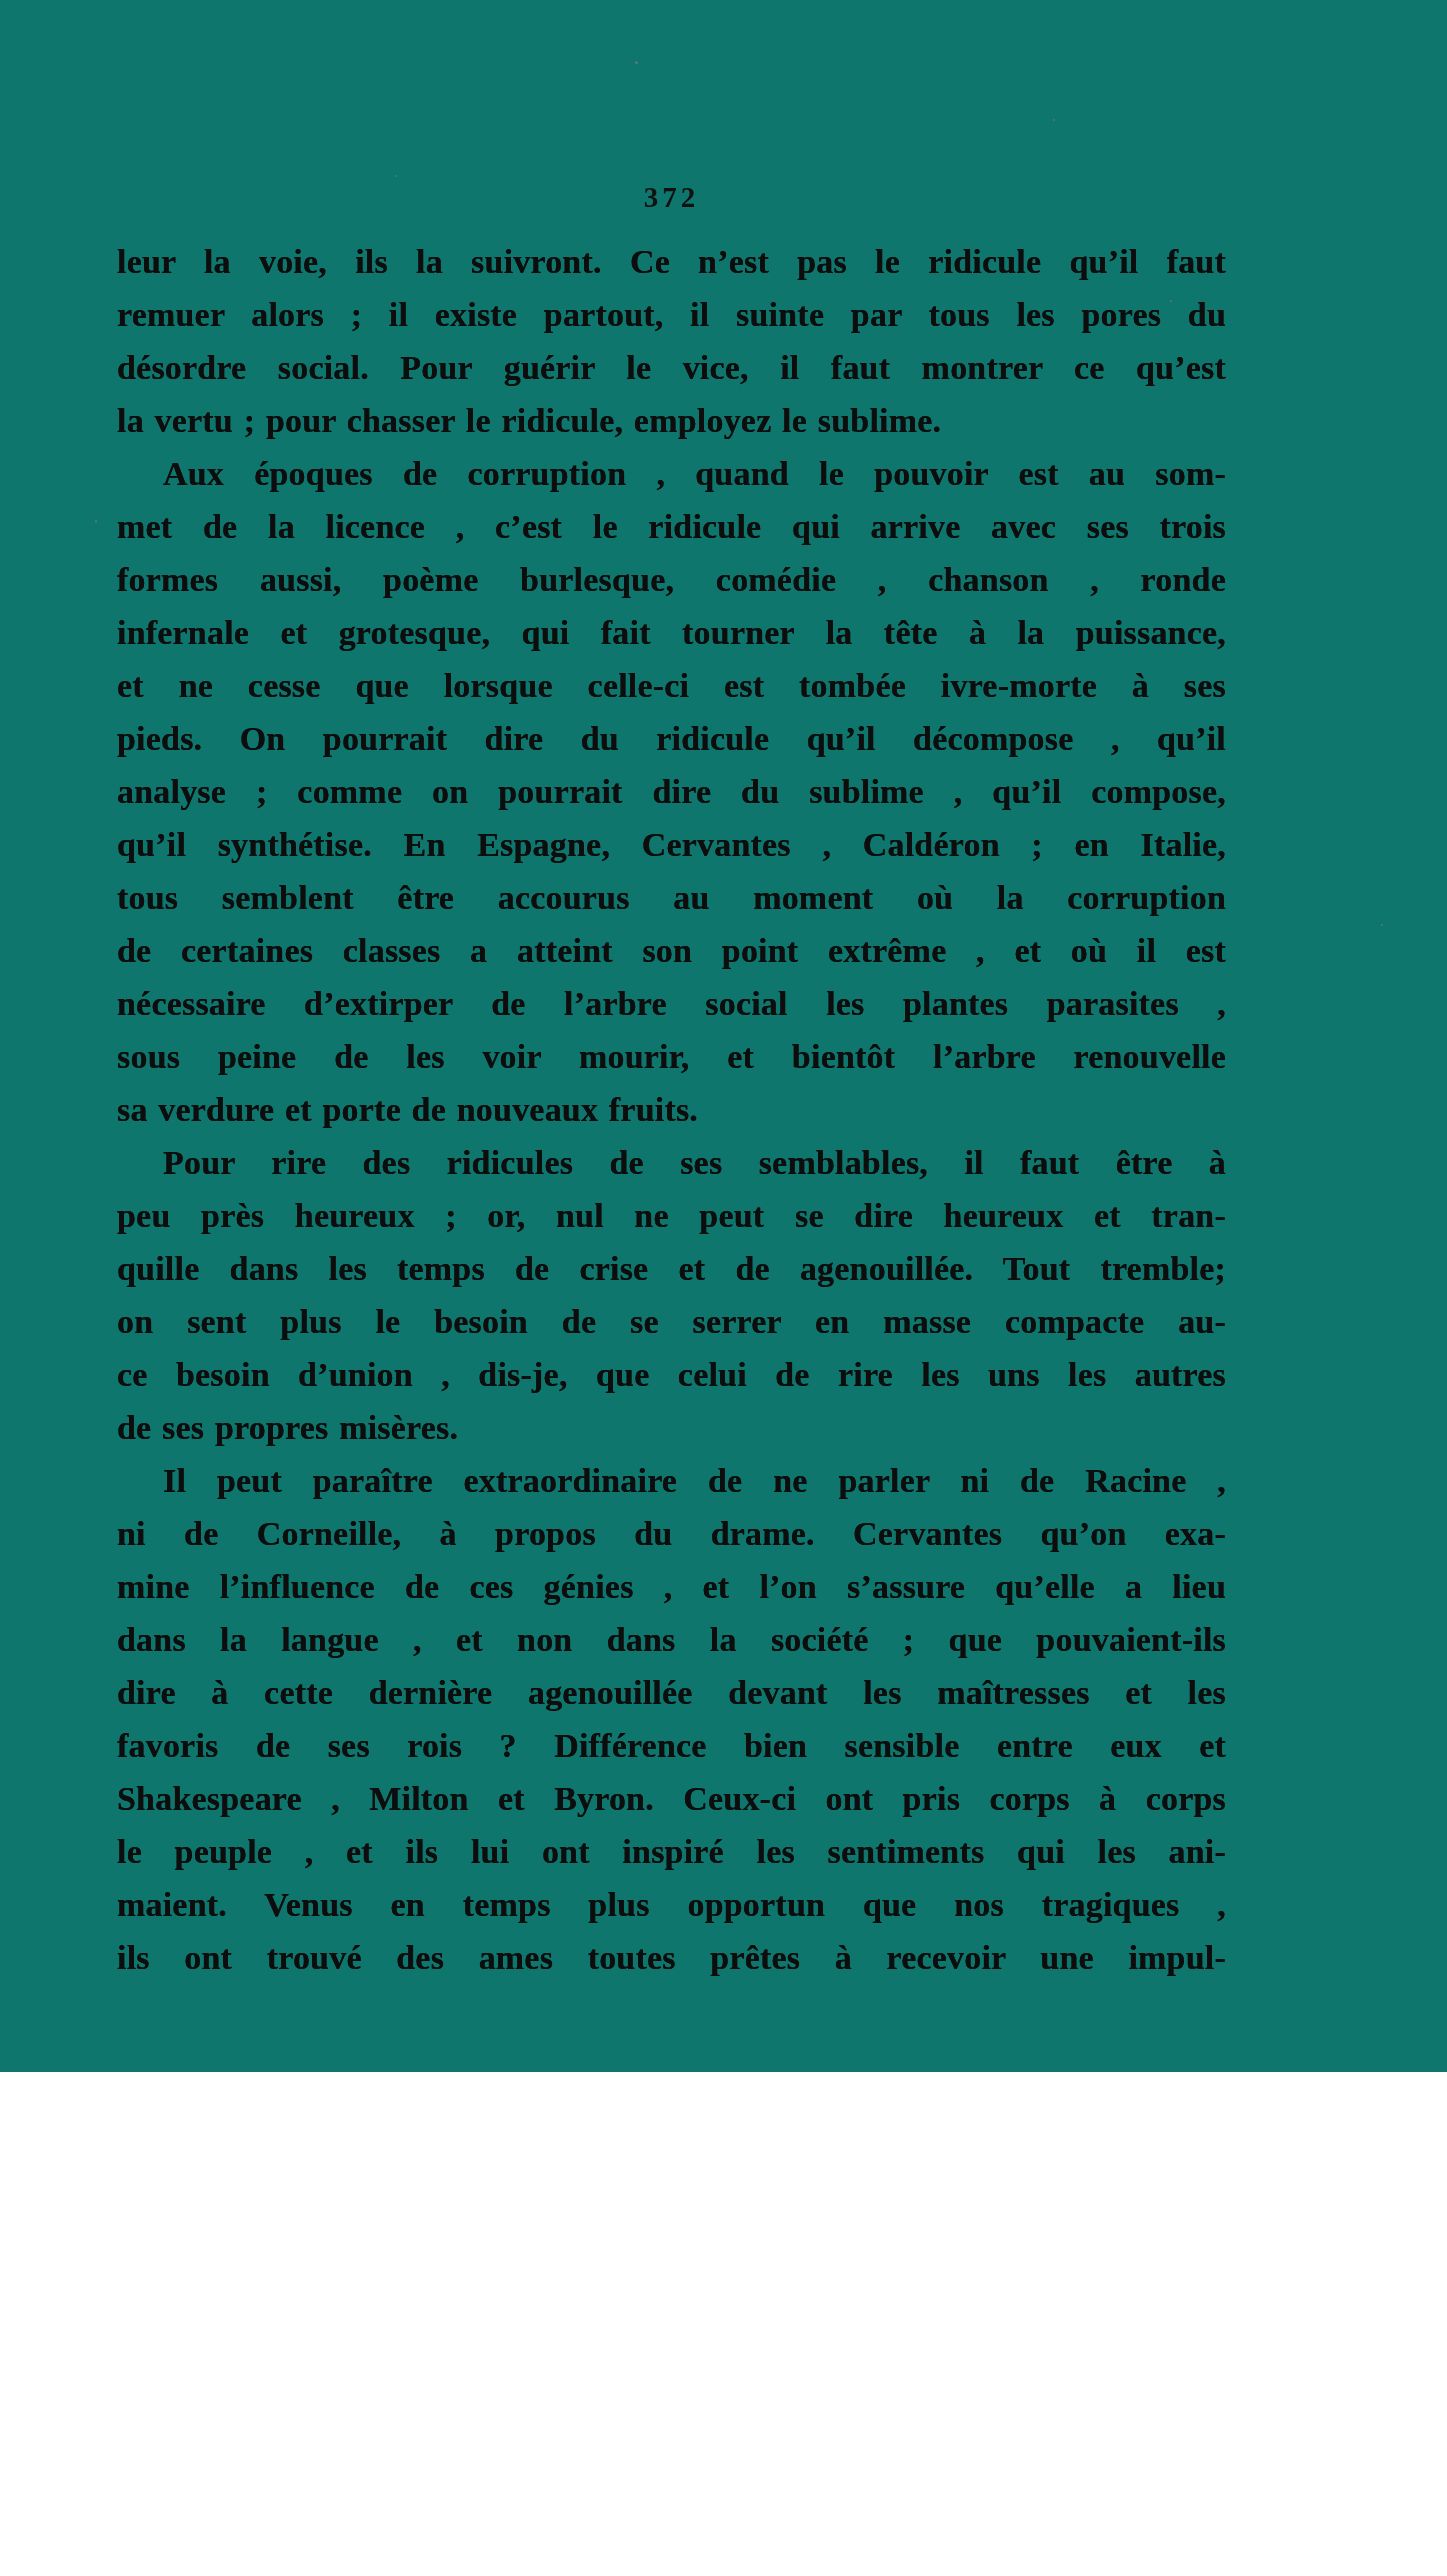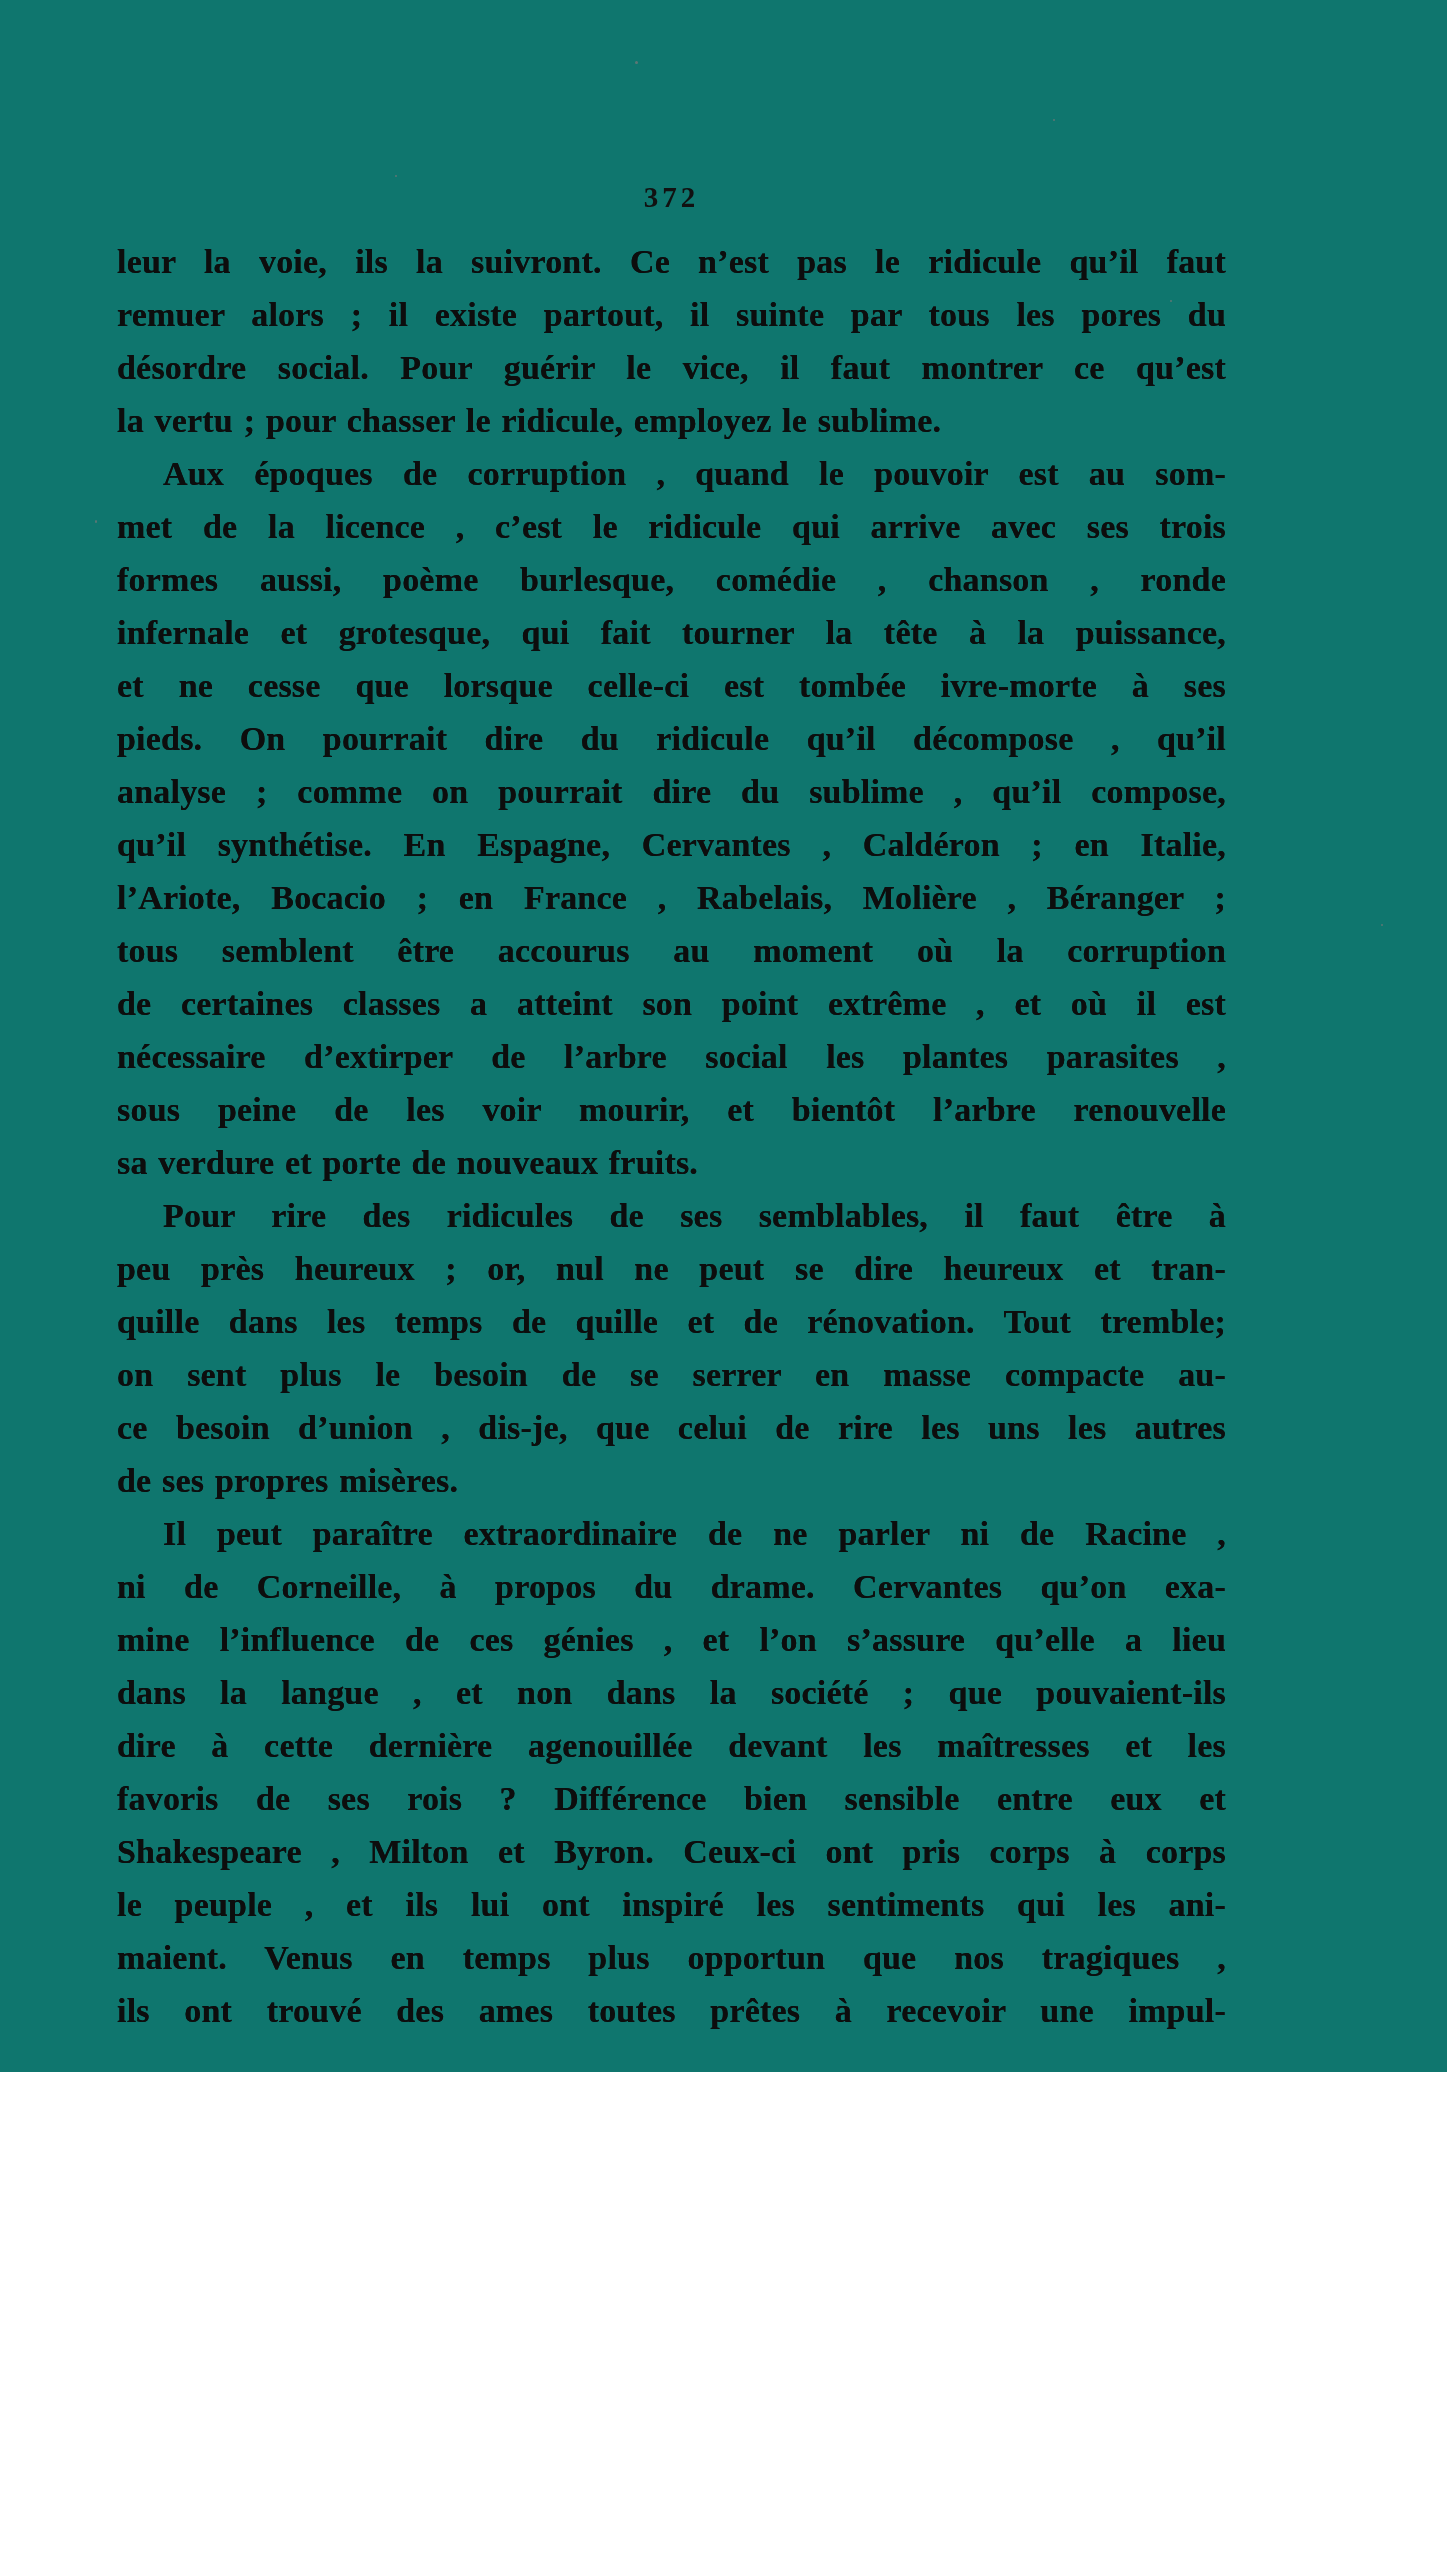--- a/index.html
+++ b/index.html
@@ -87,32 +87,31 @@
 
     <div class="paragraph">
       <div class="line indent">Aux époques de corruption , quand le pouvoir est au som-</div>
       <div class="line">met de la licence , c’est le ridicule qui arrive avec ses trois</div>
       <div class="line">formes aussi, poème burlesque, comédie , chanson , ronde</div>
       <div class="line">infernale et grotesque, qui fait tourner la tête à la puissance,</div>
       <div class="line">et ne cesse que lorsque celle-ci est tombée ivre-morte à ses</div>
       <div class="line">pieds. On pourrait dire du ridicule qu’il décompose , qu’il</div>
       <div class="line">analyse ; comme on pourrait dire du sublime , qu’il compose,</div>
       <div class="line">qu’il synthétise. En Espagne, Cervantes , Caldéron ; en Italie,</div>
-      <div class="line">l’Ariote, Bocacio ; en France , Rabelais, Molière , Béranger ;</div>
       <div class="line">tous semblent être accourus au moment où la corruption</div>
       <div class="line">de certaines classes a atteint son point extrême , et où il est</div>
       <div class="line">nécessaire d’extirper de l’arbre social les plantes parasites ,</div>
       <div class="line">sous peine de les voir mourir, et bientôt l’arbre renouvelle</div>
       <div class="line end">sa verdure et porte de nouveaux fruits.</div>
     </div>
 
     <div class="paragraph">
       <div class="line indent">Pour rire des ridicules de ses semblables, il faut être à</div>
       <div class="line">peu près heureux ; or, nul ne peut se dire heureux et tran-</div>
-      <div class="line">quille dans les temps de quille et de rénovation. Tout tremble;</div>
+      <div class="line">quille dans les temps de crise et de agenouillée. Tout tremble;</div>
       <div class="line">on sent plus le besoin de se serrer en masse compacte au-</div>
       <div class="line">ce besoin d’union , dis-je, que celui de rire les uns les autres</div>
       <div class="line end">de ses propres misères.</div>
     </div>
 
     <div class="paragraph">
       <div class="line indent">Il peut paraître extraordinaire de ne parler ni de Racine ,</div>
       <div class="line">ni de Corneille, à propos du drame. Cervantes qu’on exa-</div>
       <div class="line">mine l’influence de ces génies , et l’on s’assure qu’elle a lieu</div>
       <div class="line">dans la langue , et non dans la société ; que pouvaient-ils</div>

